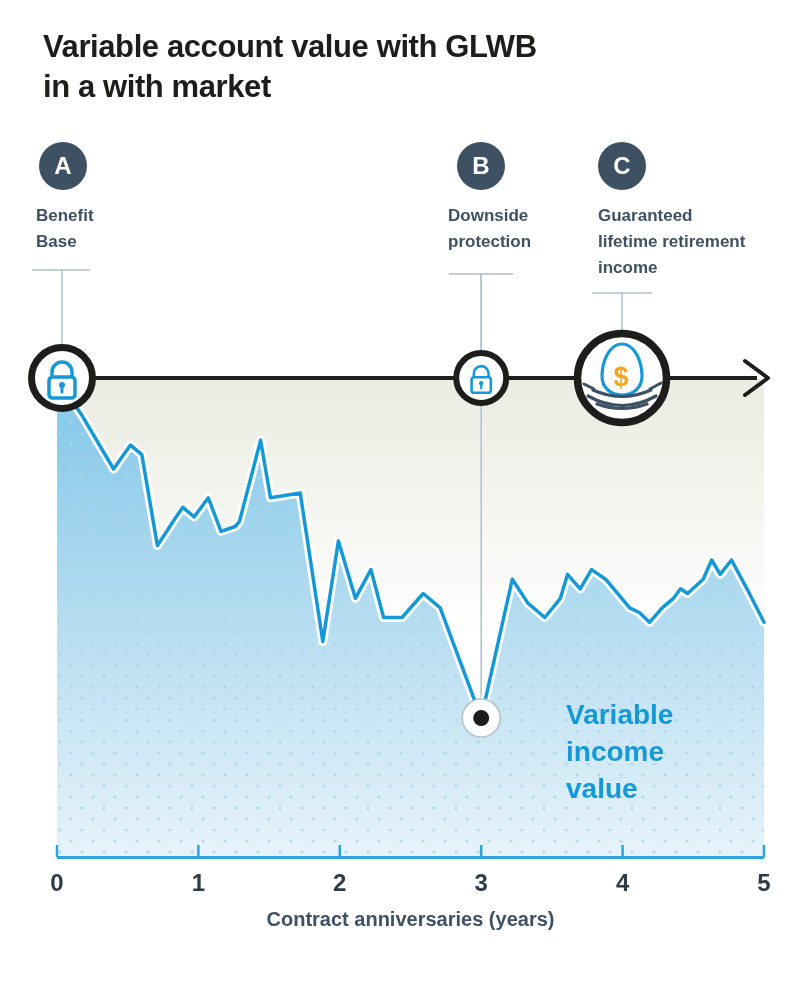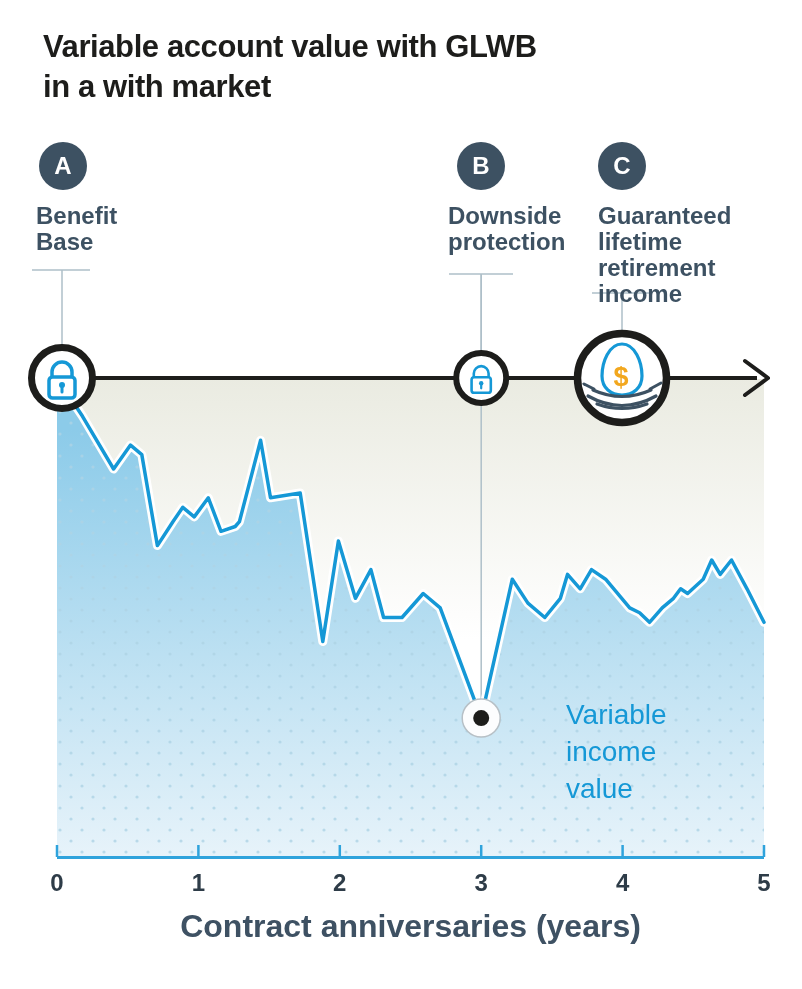--- a/index.html
+++ b/index.html
@@ -6,29 +6,29 @@
   .stage{position:relative;width:802px;height:989px;background:#ffffff;overflow:hidden;
          font-family:"Liberation Sans",sans-serif;}
   .stage svg{position:absolute;left:0;top:0;width:802px;height:989px;}
   .title{position:absolute;left:36px;top:20px;margin:7px;font-size:31px;line-height:40px;
          font-weight:bold;letter-spacing:-0.4px;color:#1d1d1b;}
   .title span{display:block;}
   .badge{position:absolute;top:142px;width:48px;height:48px;border-radius:50%;
          background:#3d5162;color:#ffffff;font-size:24px;font-weight:bold;
          display:flex;align-items:center;justify-content:center;}
   .badge.a{left:39px}.badge.b{left:457px}.badge.c{left:598px}
-  .mlabel{position:absolute;top:203px;font-size:24px;line-height:26px;font-weight:600;
+  .mlabel{position:absolute;top:203px;font-size:17px;line-height:26px;font-weight:600;
           color:#3d5162;}
   .mlabel span{display:block;}
   .mlabel.a{left:36px}.mlabel.b{left:448px}.mlabel.c{left:598px;width:200px}
   .area-label{position:absolute;left:566px;top:696px;font-size:28px;line-height:37px;
-              font-weight:normal;color:#1598d6;}
+              font-weight:bold;color:#1598d6;}
   .area-label span{display:block;}
   .axis-title{position:absolute;left:57px;top:908px;width:707px;text-align:center;
-              font-size:32px;font-weight:600;color:#3e5163;}
+              font-size:20px;font-weight:600;color:#3e5163;}
 </style>
 </head>
 <body>
 
 <div class="stage">
 
   <svg id="chart-svg" viewBox="0 0 802 989">
       <defs>
         <linearGradient id="bgG" gradientUnits="userSpaceOnUse" x1="0" y1="378" x2="0" y2="640">
           <stop offset="0" stop-color="#eaebe1"></stop>

